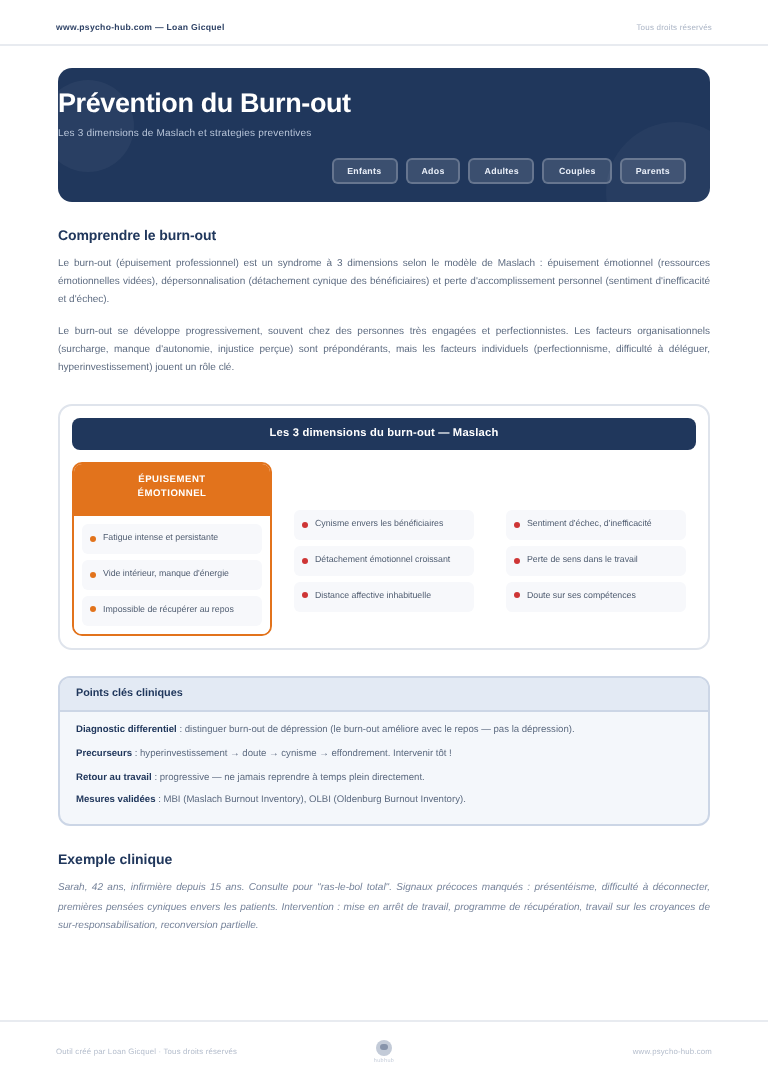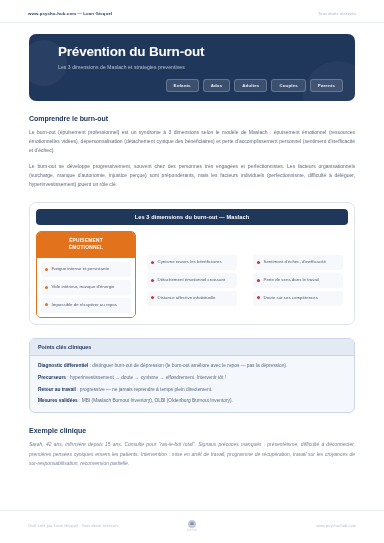--- a/index.html
+++ b/index.html
@@ -44,21 +44,21 @@
     flex: 1;
     padding: 0 29px;
     overflow: hidden;
   }
 
   
   .hero {
     margin-top: 11px;
     background: #20375c;
     border-radius: 7px;
-    padding: 11px 12px 9px 29px;
+    padding: 11px 12px 9px 0;
     position: relative;
     overflow: hidden;
   }
   .hero-circle {
     position: absolute;
     width: 46px; height: 46px;
     border-radius: 50%;
     background: rgba(255,255,255,0.045);
     left: -8px; top: 6px;
   }

